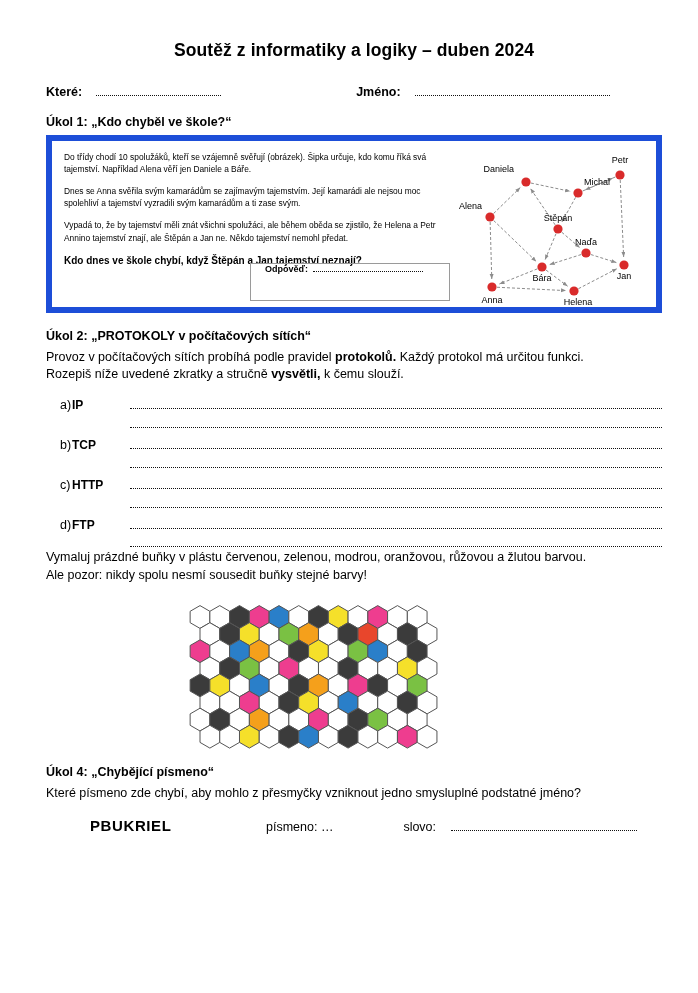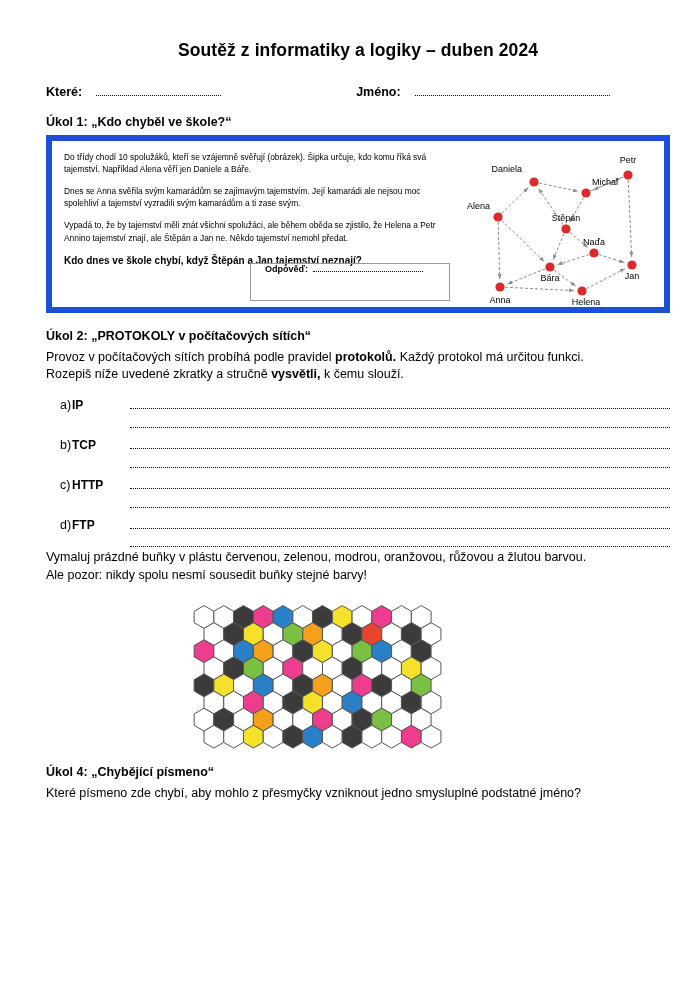--- a/index.html
+++ b/index.html
@@ -14,21 +14,21 @@
     color: #000;
     position: relative;
     overflow: hidden;
   }
   .page {
     position: absolute;
     left: 0; top: 0;
     width: 698px;
     height: 993px;
     box-sizing: border-box;
-    padding: 30px 28px 0 46px;
+    padding: 30px 36px 0 46px;
   }
   .doc-title {
     text-align: center;
     font-size: 17.5px;
     font-weight: bold;
     margin: 10px 0 0 0;
     letter-spacing: 0.1px;
   }
   
   .identity {
@@ -391,14 +391,21 @@
         <polygon points="203.71,132.00 203.71,143.40 193.84,149.10 183.96,143.40 183.96,132.00 193.84,126.30" fill="#ffffff" stroke="#555555" stroke-width="1"></polygon>
         <polygon points="223.45,132.00 223.45,143.40 213.58,149.10 203.71,143.40 203.71,132.00 213.58,126.30" fill="#ffffff" stroke="#555555" stroke-width="1"></polygon>
         <polygon points="243.20,132.00 243.20,143.40 233.33,149.10 223.45,143.40 223.45,132.00 233.33,126.30" fill="#ee3d8f" stroke="#555555" stroke-width="1"></polygon>
         <polygon points="262.94,132.00 262.94,143.40 253.07,149.10 243.20,143.40 243.20,132.00 253.07,126.30" fill="#ffffff" stroke="#555555" stroke-width="1"></polygon>
       </svg>
   </div>
 
   <div class="task-head">Úkol 4: „Chybějící písmeno“</div>
   <div class="task-text">Které písmeno zde chybí, aby mohlo z přesmyčky vzniknout jedno smysluplné podstatné jméno?</div>
 
+  <div class="t4-row">
+    <span class="t4-word">PBUKRIEL</span>
+    <span>písmeno: …</span>
+    <span class="t4-gap"></span>
+    <span class="t4-lbl2">slovo:</span>
+    <span class="dots t4-dots-big"></span>
+  </div>
 
 </div>
 
 </body></html>

